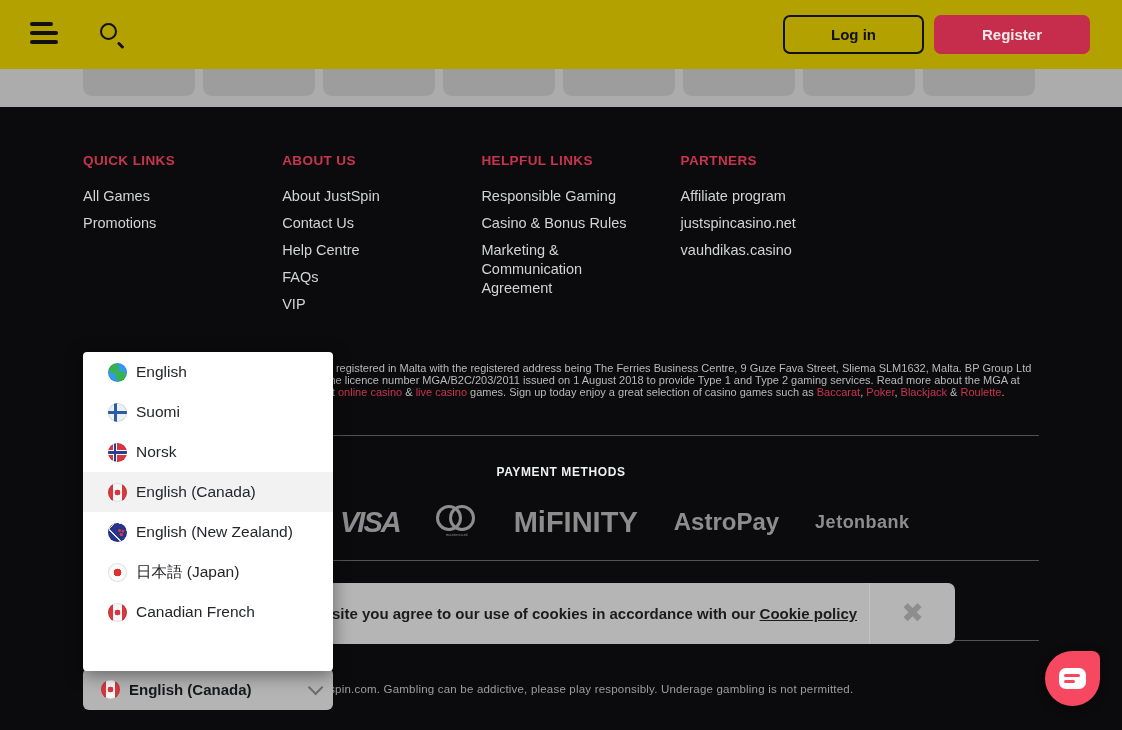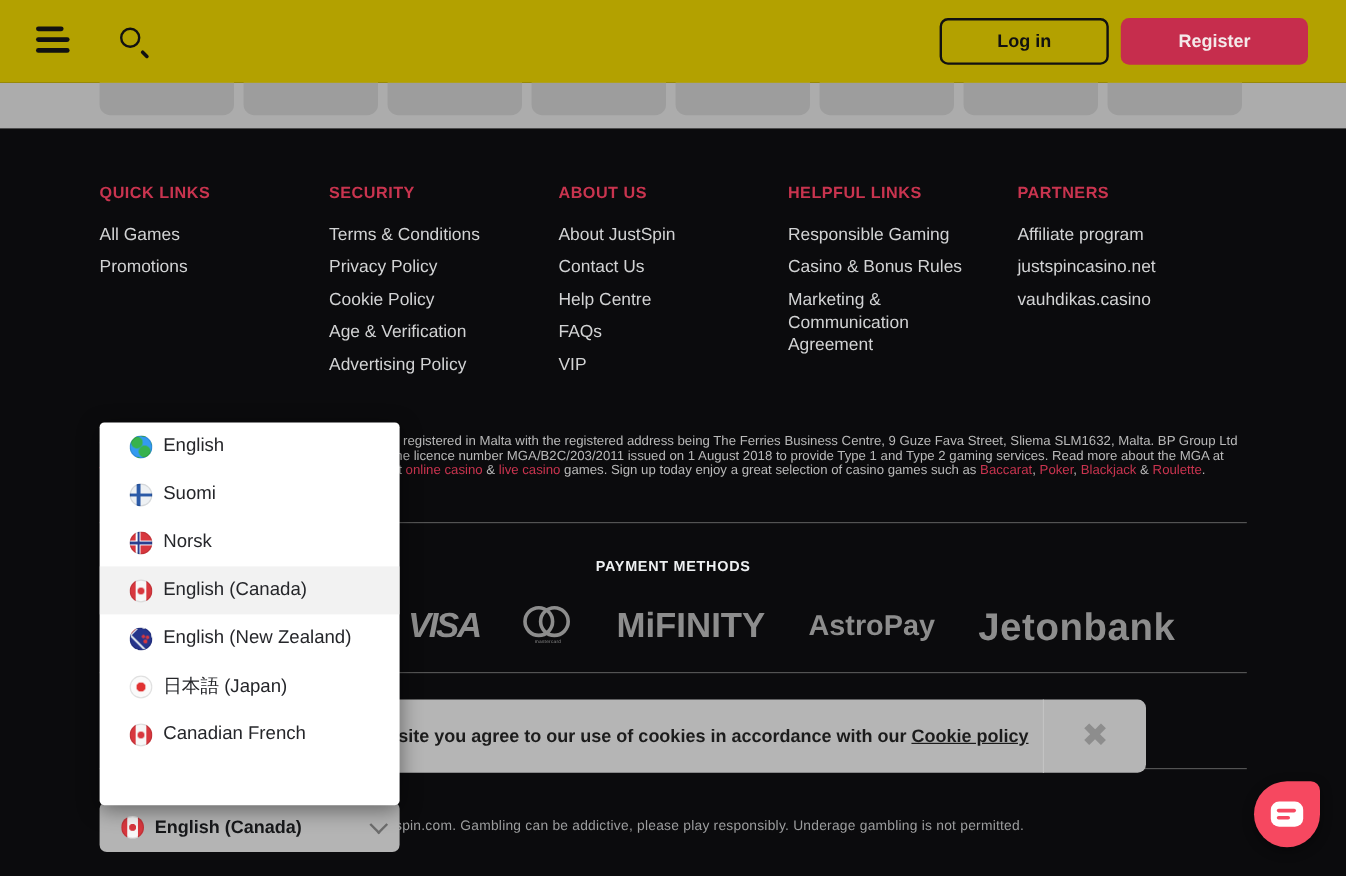--- a/index.html
+++ b/index.html
@@ -67,21 +67,21 @@
     align-items:center; gap:36px; color:#8d8d8d; }
   .pm-visa { font-size:29px; font-weight:bold; font-style:italic; letter-spacing:-2px; }
   .pm-mc { position:relative; width:42px; height:34px; }
   .pm-mc .c1,.pm-mc .c2 { position:absolute; top:0; width:26px; height:26px;
     border:3px solid #8d8d8d; border-radius:50%; }
   .pm-mc .c1 { left:0; } .pm-mc .c2 { left:13px; }
   .pm-mc .mc-label { position:absolute; top:27px; left:0; width:42px; text-align:center;
     font-size:4px; letter-spacing:.2px; }
   .pm-mifinity { font-size:29px; font-weight:bold; letter-spacing:0px; }
   .pm-astropay { font-size:24px; font-weight:600; letter-spacing:0px; }
-  .pm-jetonbank { font-size:32px; font-weight:bold; letter-spacing:.5px; }
+  .pm-jetonbank { font-size:18px; font-weight:bold; letter-spacing:.5px; }
 
   .copyright { position:absolute; top:576px; left:83px; width:956px; text-align:center;
     color:#9c9d9e; font-size:11.5px; letter-spacing:.2px; }
 
   
   .lang-trigger { position:absolute; top:668px; left:83px; width:250px; height:42px;
     background:#b4b4b4; border-radius:6px; display:flex; align-items:center;
     padding:0 14px 0 18px; cursor:pointer; z-index:25; }
   .lang-trigger .lbl { font-size:15px; font-weight:bold; color:#17181a; margin-left:9px; flex:1; }
   .chevron { width:11px; height:11px; border-right:2.5px solid #6d6d6d;
@@ -184,28 +184,20 @@
 
   <div class="footer">
 
     <div class="cols">
       <div class="col">
         <h4>QUICK LINKS</h4>
         <a>All Games</a>
         <a>Promotions</a>
       </div>
       <div class="col">
-        <h4>SECURITY</h4>
-        <a>Terms &amp; Conditions</a>
-        <a>Privacy Policy</a>
-        <a>Cookie Policy</a>
-        <a>Age &amp; Verification</a>
-        <a>Advertising Policy</a>
-      </div>
-      <div class="col">
         <h4>ABOUT US</h4>
         <a>About JustSpin</a>
         <a>Contact Us</a>
         <a>Help Centre</a>
         <a>FAQs</a>
         <a>VIP</a>
       </div>
       <div class="col">
         <h4>HELPFUL LINKS</h4>
         <a>Responsible Gaming</a>

